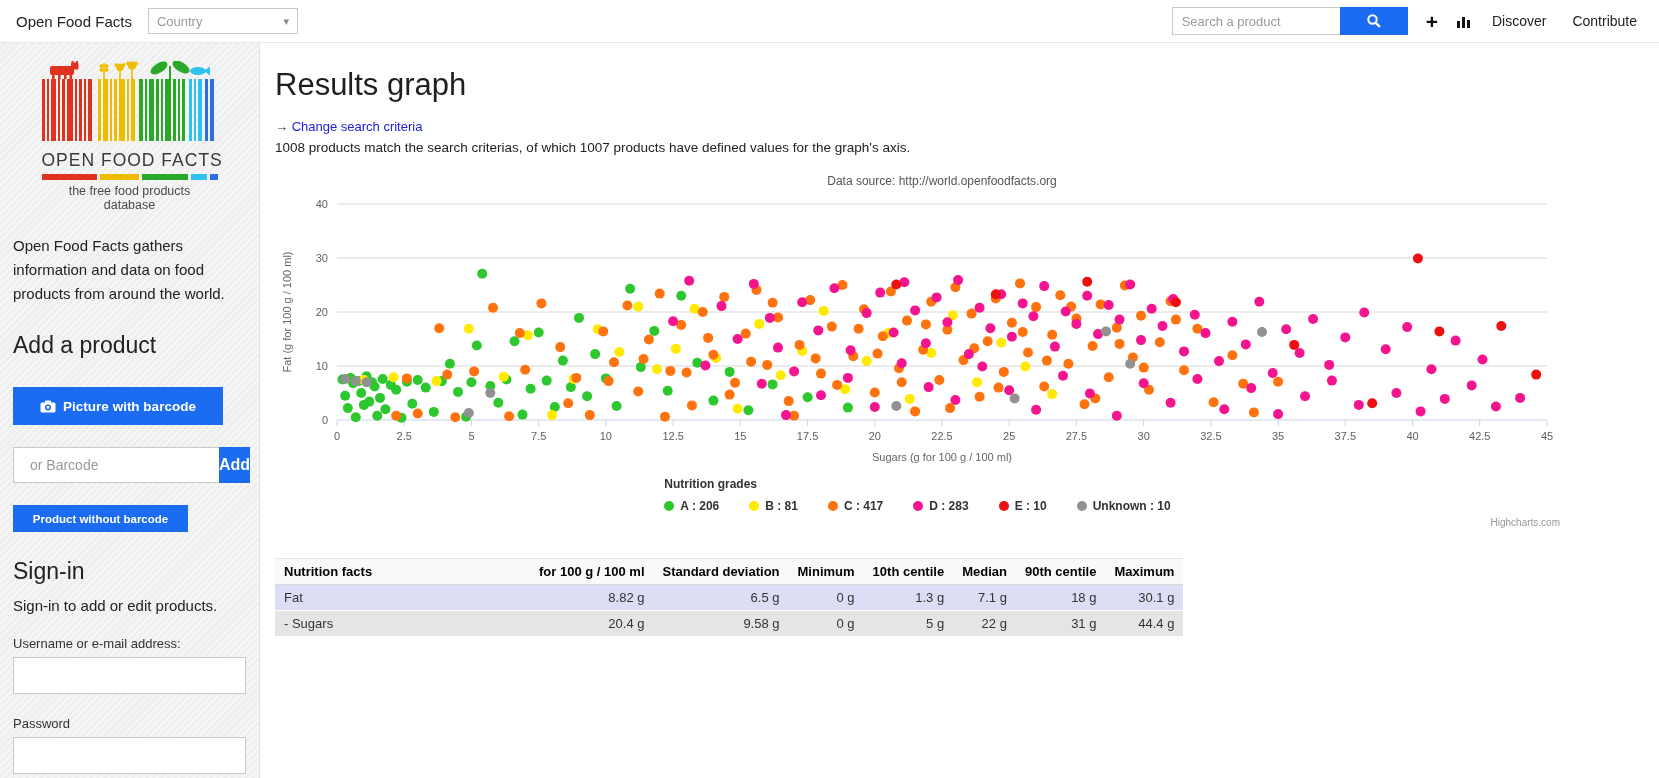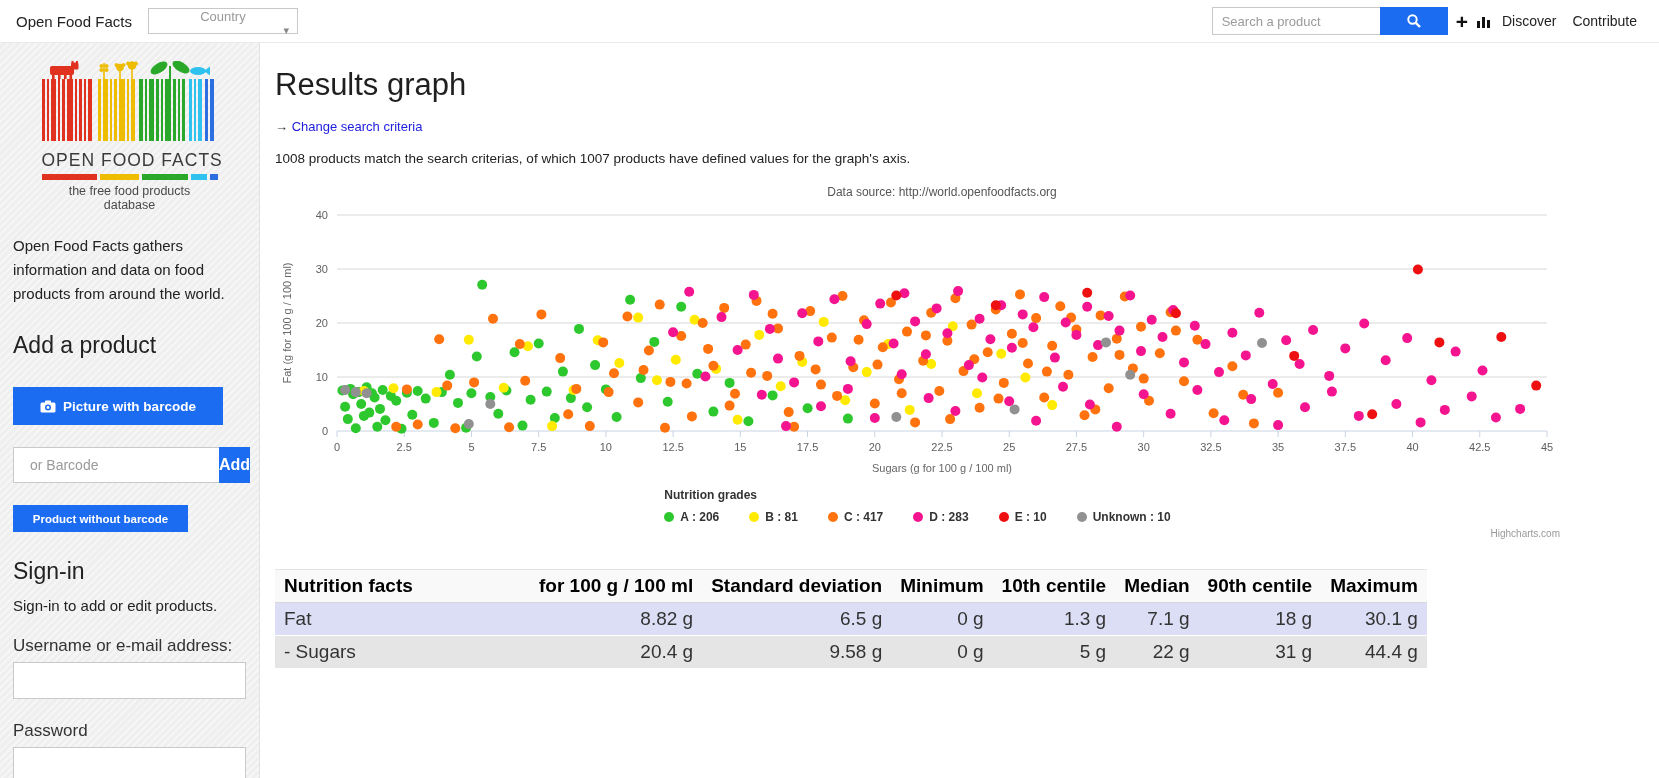--- a/index.html
+++ b/index.html
@@ -4,23 +4,23 @@
 <style>
   * { margin:0; padding:0; box-sizing:border-box; }
   html,body { width:1659px; height:778px; overflow:hidden; background:#fff;
     font-family:"Liberation Sans", sans-serif; color:#222; }
 
   
   .topbar { height:43px; background:#fff; display:flex; align-items:center;
     padding:0 16px; border-bottom:1px solid #e9e9e9; }
   .brand { font-size:15px; color:#222; margin-right:16px; white-space:nowrap; }
   .country-select { width:150px; height:26px; border:1px solid #c9c9c9; background:#fff;
-    color:#999; font-size:13px; display:flex; align-items:center; padding:0 8px; cursor:pointer;flex-direction:column; }
+    color:#999; font-size:13px; display:flex; align-items:center; padding:0 8px; cursor:pointer; }
   .country-select .caret { margin-left:auto; color:#888; font-size:11px; }
-  .topbar-right { margin-left:auto; display:flex; align-items:center; gap:4px; }
+  .topbar-right { margin-left:auto; display:flex; align-items:center; gap:14px; }
   .search-wrap { display:flex; }
   .search-wrap input { width:168px; height:28px; border:1px solid #c9c9c9; border-right:none;
     padding:0 9px; font-size:13px; color:#333; outline:none; }
   .search-wrap input::placeholder { color:#9a9a9a; }
   .search-btn { width:68px; height:28px; background:#1c6cf2; border:none; cursor:pointer;
     display:flex; align-items:center; justify-content:center; }
   .icon-plus { font-size:21px; font-weight:bold; color:#111; line-height:1; cursor:pointer; padding:0 4px; }
   .icon-bars { cursor:pointer; display:flex; align-items:flex-end; }
   .nav-link { font-size:14px; color:#222; text-decoration:none; cursor:pointer; padding:0 6px; }
 
@@ -42,47 +42,47 @@
   .btn-blue { display:flex; align-items:center; justify-content:center; gap:7px;
     background:#1c6cf2; color:#fff; border:none; cursor:pointer; font-weight:bold; }
   .btn-picture { width:210px; height:38px; font-size:13.5px; margin-top:28px; }
   .barcode-row { display:flex; margin-top:22px; }
   .barcode-row input { width:206px; height:36px; border:1px solid #c9c9c9; border-right:none;
     background:#fff; padding:0 16px; font-size:14px; color:#333; outline:none; }
   .barcode-row input::placeholder { color:#9a9a9a; }
   .btn-add { width:58px; height:36px; font-size:16px; }
   .btn-nobarcode { width:175px; height:27px; font-size:11.5px; margin-top:22px; }
   .side-p { font-size:15px; color:#222; margin-top:12px; }
-  .field-label { display:block; font-size:17px; color:#333; margin-top:22px; }
+  .field-label { display:block; font-size:13px; color:#333; margin-top:22px; }
   .side-input { width:233px; height:37px; border:1px solid #c9c9c9; background:#fff; margin-top:6px;
     padding:0 8px; font-size:14px; outline:none; }
 
   
   h1.page-title { font-size:31px; font-weight:400; color:#201f1f; margin:24px 0 16px 0; }
-  .change-line { font-size:13px; margin-bottom:17px; color:#333; }
+  .change-line { font-size:13px; margin-bottom:6px; color:#333; }
   .change-line a { color:#2020dd; text-decoration:none; cursor:pointer; }
   .summary { font-size:13.5px; color:#222; margin-bottom:14px; }
 
   .chart-wrap { width:1285px; position:relative; }
   .c-title { font-size:12px; fill:#555; }
   .c-lab { font-size:11px; fill:#606060; }
   .c-axt { font-size:11px; fill:#666; }
   .c-grid { stroke:#d8d8d8; stroke-width:1; }
   .c-axis { stroke:#c9d4e4; stroke-width:1; }
 
   .legend { width:1285px; text-align:center; margin-top:4px; }
   .legend-inner { display:inline-block; text-align:left; }
   .legend-title { font-size:12px; font-weight:bold; color:#333; margin-bottom:8px; }
   .legend-items { display:flex; gap:30px; }
   .legend-item { display:flex; align-items:center; gap:6px; font-size:12px; font-weight:bold;
     color:#333; cursor:pointer; white-space:nowrap; }
   .legend-item .dot { width:10px; height:10px; border-radius:50%; display:inline-block; }
   .credits { width:1285px; text-align:right; font-size:10px; color:#999; margin-top:2px; }
 
-  table.facts { border-collapse:collapse; margin-top:30px; font-size:19px; }
+  table.facts { border-collapse:collapse; margin-top:30px; font-size:13px; }
   table.facts th { font-weight:bold; color:#000; background:#f9f9f9; text-align:right;
     padding:5px 9px; border-top:1px solid #e3e3e3; border-bottom:1px solid #d7d7d7; white-space:nowrap; }
   table.facts th:first-child { text-align:left; width:255px; }
   table.facts td { text-align:right; padding:5px 9px; color:#333; border-top:1px solid #fff; white-space:nowrap; }
   table.facts td:first-child { text-align:left; }
   table.facts tr.row-0 td { background:#dcdef5; }
   table.facts tr.row-1 td { background:#e5e5e5; }
   table.facts td.c1 { min-width:120px; } table.facts td.c2 { min-width:130px; }
   table.facts td.c3 { min-width:68px; }  table.facts td.c4 { min-width:88px; }
   table.facts td.c5 { min-width:52px; }  table.facts td.c6 { min-width:80px; }

